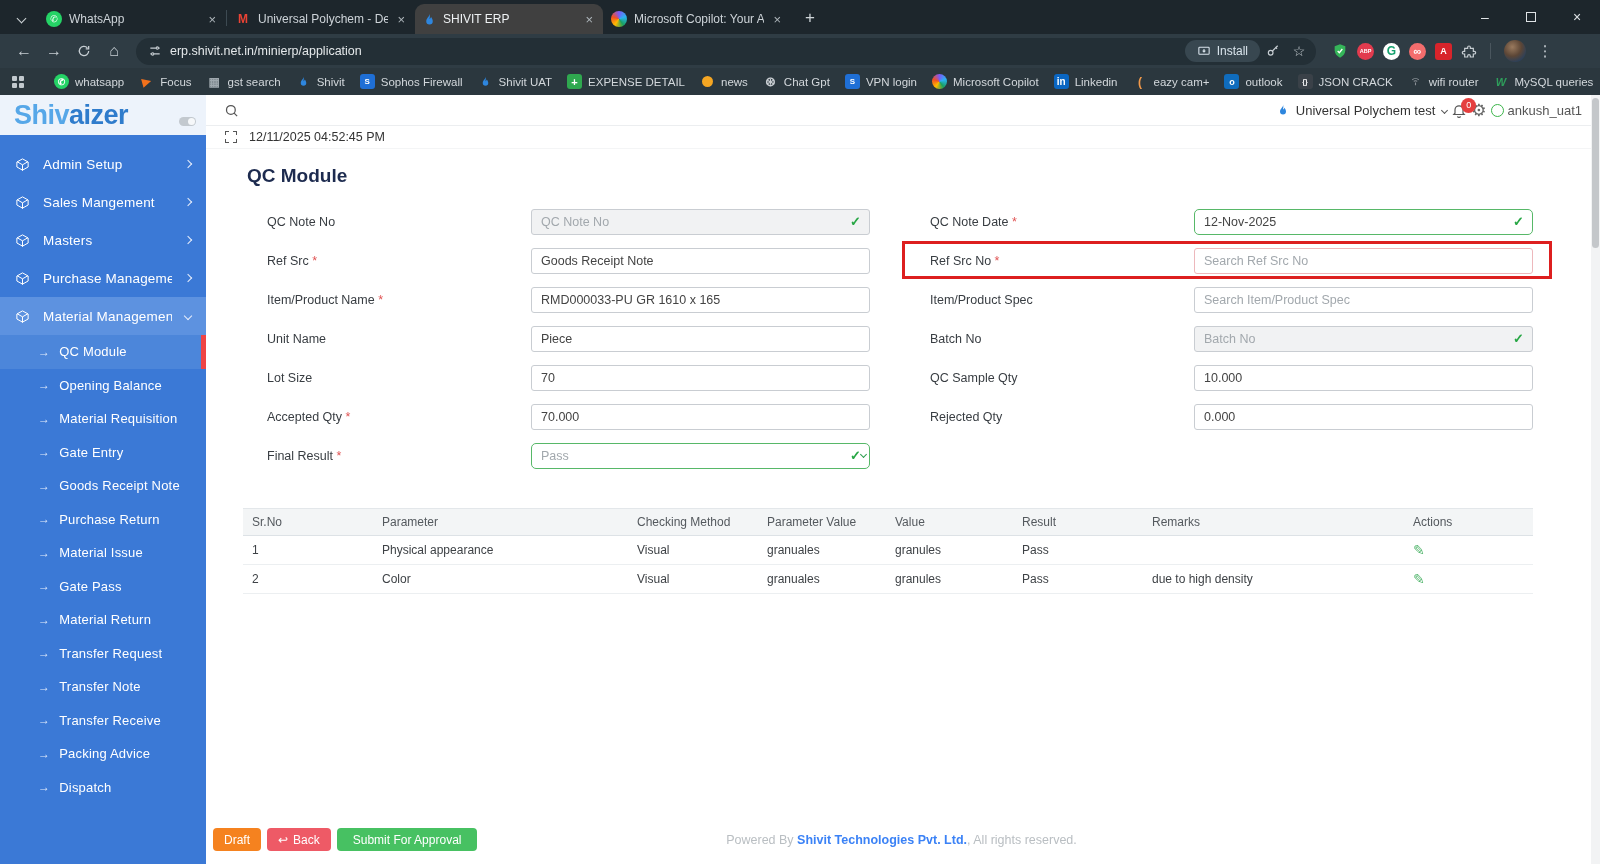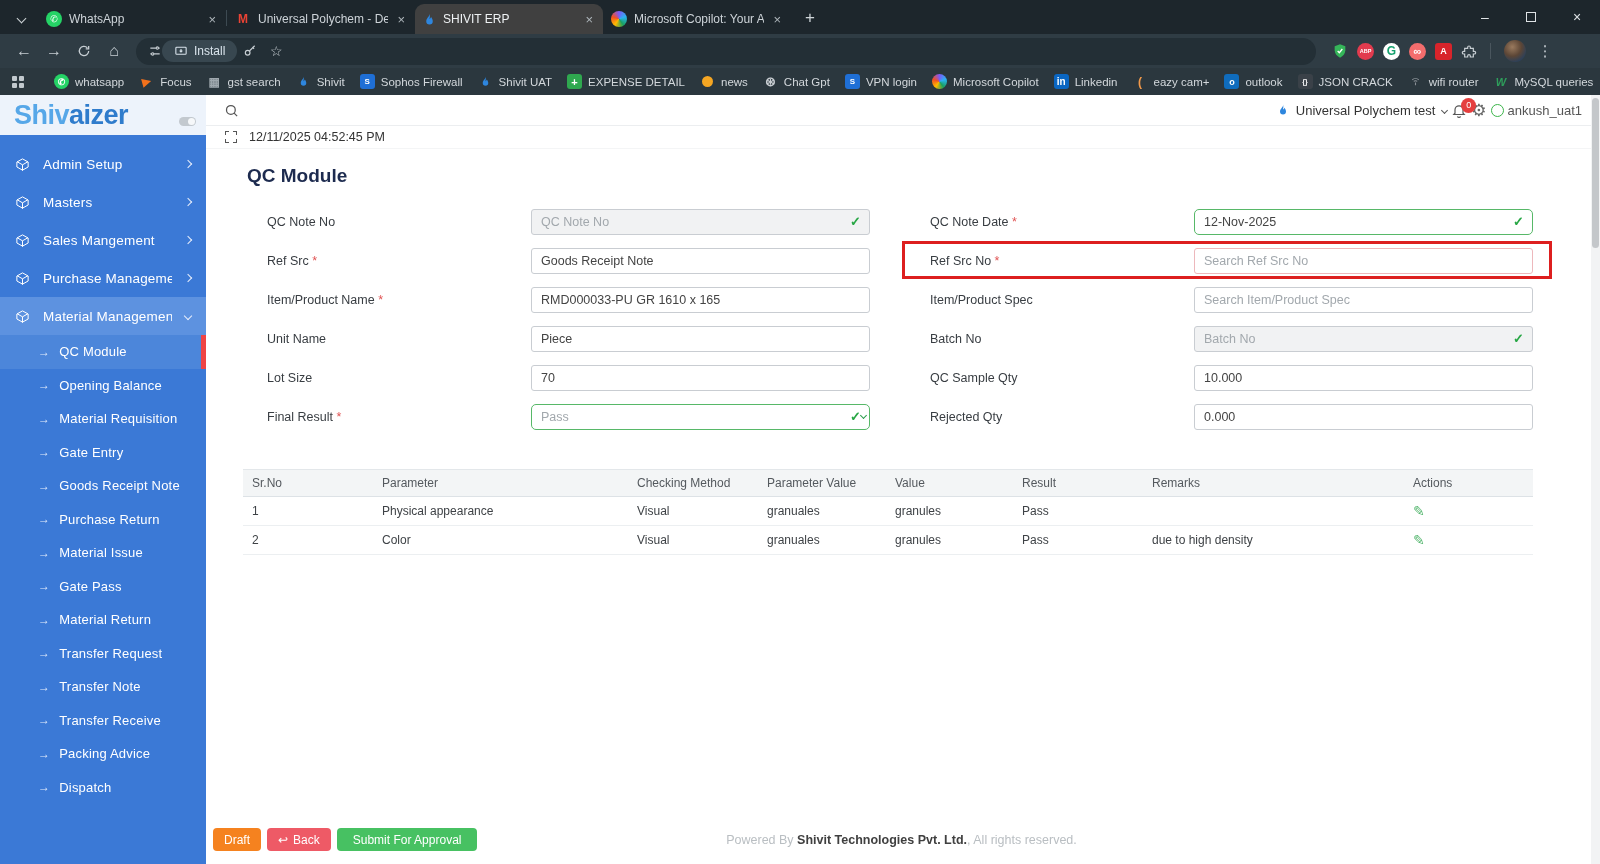--- a/index.html
+++ b/index.html
@@ -119,21 +119,21 @@
   .qctable th { background:#f3f5f6; color:#54595e; font-weight:normal; text-align:left; padding:6px 9px; border-top:1px solid #e3e7ea; border-bottom:1px solid #dde2e6; }
   .qctable td { padding:6px 9px; border-bottom:1px solid #eceff1; color:#3e4246; }
   .pencil { color:#4db368; font-size:14px; }
 
   .footerbar { position:absolute; left:7px; right:10px; bottom:13px; display:flex; align-items:center; }
   .btn { height:23px; border:none; border-radius:4px; color:#fff; font-size:12px; padding:0 11px; display:flex; align-items:center; gap:5px; margin-right:6px; font-family:"Liberation Sans",sans-serif; }
   .btn-draft { background:#f5821f; }
   .btn-back { background:#ee5a66; }
   .btn-submit { background:#47c162; padding:0 16px; }
   .powered { position:absolute; left:50%; transform:translateX(-50%); font-size:12.5px; color:#b9bec2; white-space:nowrap; }
-  .powered .plink { color:#404040; font-weight:bold; }
+  .powered .plink { color:#3b82f6; font-weight:bold; }
 
   .pagescroll { position:absolute; right:0; top:0; width:9px; height:100%; background:#f2f3f4; }
   .pagethumb { position:absolute; right:1px; top:3px; width:7px; height:150px; border-radius:4px; background:#c4c7ca; }
 
   svg { display:block; }
 </style>
 </head>
 <body>
 
 <div class="tabstrip">
@@ -187,20 +187,21 @@
       </svg>
     </div>
   <div class="navbtn">⌂</div>
 
   <div class="urlpill">
     <span>
         <svg width="14" height="14" viewBox="0 0 24 24" fill="none" stroke="#c7ced3" stroke-width="2">
           <path d="M4 7h10M18 7h2M14 7a2 2 0 1 0 4 0 2 2 0 0 0-4 0zM4 17h2M10 17h10M6 17a2 2 0 1 0 4 0 2 2 0 0 0-4 0z"></path>
         </svg>
       </span>
+    <span class="urltext">erp.shivit.net.in/minierp/application</span>
     <span class="installchip">
       <svg width="14" height="13" viewBox="0 0 24 24" fill="none" stroke="#d9e4ec" stroke-width="2">
           <rect x="2.5" y="4" width="19" height="13" rx="1.5"></rect>
           <path d="M12 7.5v5M9.5 10.5L12 13l2.5-2.5"></path>
         </svg>
       <span>Install</span>
     </span>
     <span class="pillicon">
         <svg width="14" height="14" viewBox="0 0 24 24" fill="none" stroke="#c7ced3" stroke-width="2">
           <circle cx="8" cy="15" r="4"></circle>
@@ -348,32 +349,32 @@
           <span class="chev"></span>
       </div>
       <div class="mitem">
         <span>
             <svg width="15" height="15" viewBox="0 0 24 24" fill="none" stroke="#fff" stroke-width="1.6">
               <path d="M21 16V8l-9-5-9 5v8l9 5 9-5z"></path>
               <path d="M3.3 7.5L12 12.5l8.7-5"></path>
               <path d="M12 22V12.5"></path>
             </svg>
           </span>
-        <span class="mlabel">Masters</span>
+        <span class="mlabel">Sales Mangement</span>
           <span class="chev"></span>
       </div>
       <div class="mitem">
         <span>
             <svg width="15" height="15" viewBox="0 0 24 24" fill="none" stroke="#fff" stroke-width="1.6">
               <path d="M21 16V8l-9-5-9 5v8l9 5 9-5z"></path>
               <path d="M3.3 7.5L12 12.5l8.7-5"></path>
               <path d="M12 22V12.5"></path>
             </svg>
           </span>
-        <span class="mlabel">Sales Mangement</span>
+        <span class="mlabel">Masters</span>
           <span class="chev"></span>
       </div>
       <div class="mitem">
         <span>
             <svg width="15" height="15" viewBox="0 0 24 24" fill="none" stroke="#fff" stroke-width="1.6">
               <path d="M21 16V8l-9-5-9 5v8l9 5 9-5z"></path>
               <path d="M3.3 7.5L12 12.5l8.7-5"></path>
               <path d="M12 22V12.5"></path>
             </svg>
           </span>
@@ -505,20 +506,24 @@
           <label class="flabel req">Item/Product Name</label>
           <span class="fwrap"><input class="fin" value="RMD000033-PU GR 1610 x 165" style=""></span>
         </div>
         <div class="frow">
           <label class="flabel">Unit Name</label>
           <span class="fwrap"><input class="fin" value="Piece" style=""></span>
         </div>
         <div class="frow">
           <label class="flabel">Lot Size</label>
           <span class="fwrap"><input class="fin" value="70" style=""></span>
+        </div>
+        <div class="frow">
+          <label class="flabel req">Accepted Qty</label>
+          <span class="fwrap"><input class="fin" value="70.000" style=""></span>
         </div>
         <div class="frow">
           <label class="flabel req">Final Result</label>
           <span class="fwrap"><input class="fin valid" placeholder="Pass" style="">
           <span class="checkmark">✓</span>
           <span class="selchev"></span></span>
         </div>
       </div>
 
       <div class="fcol">

